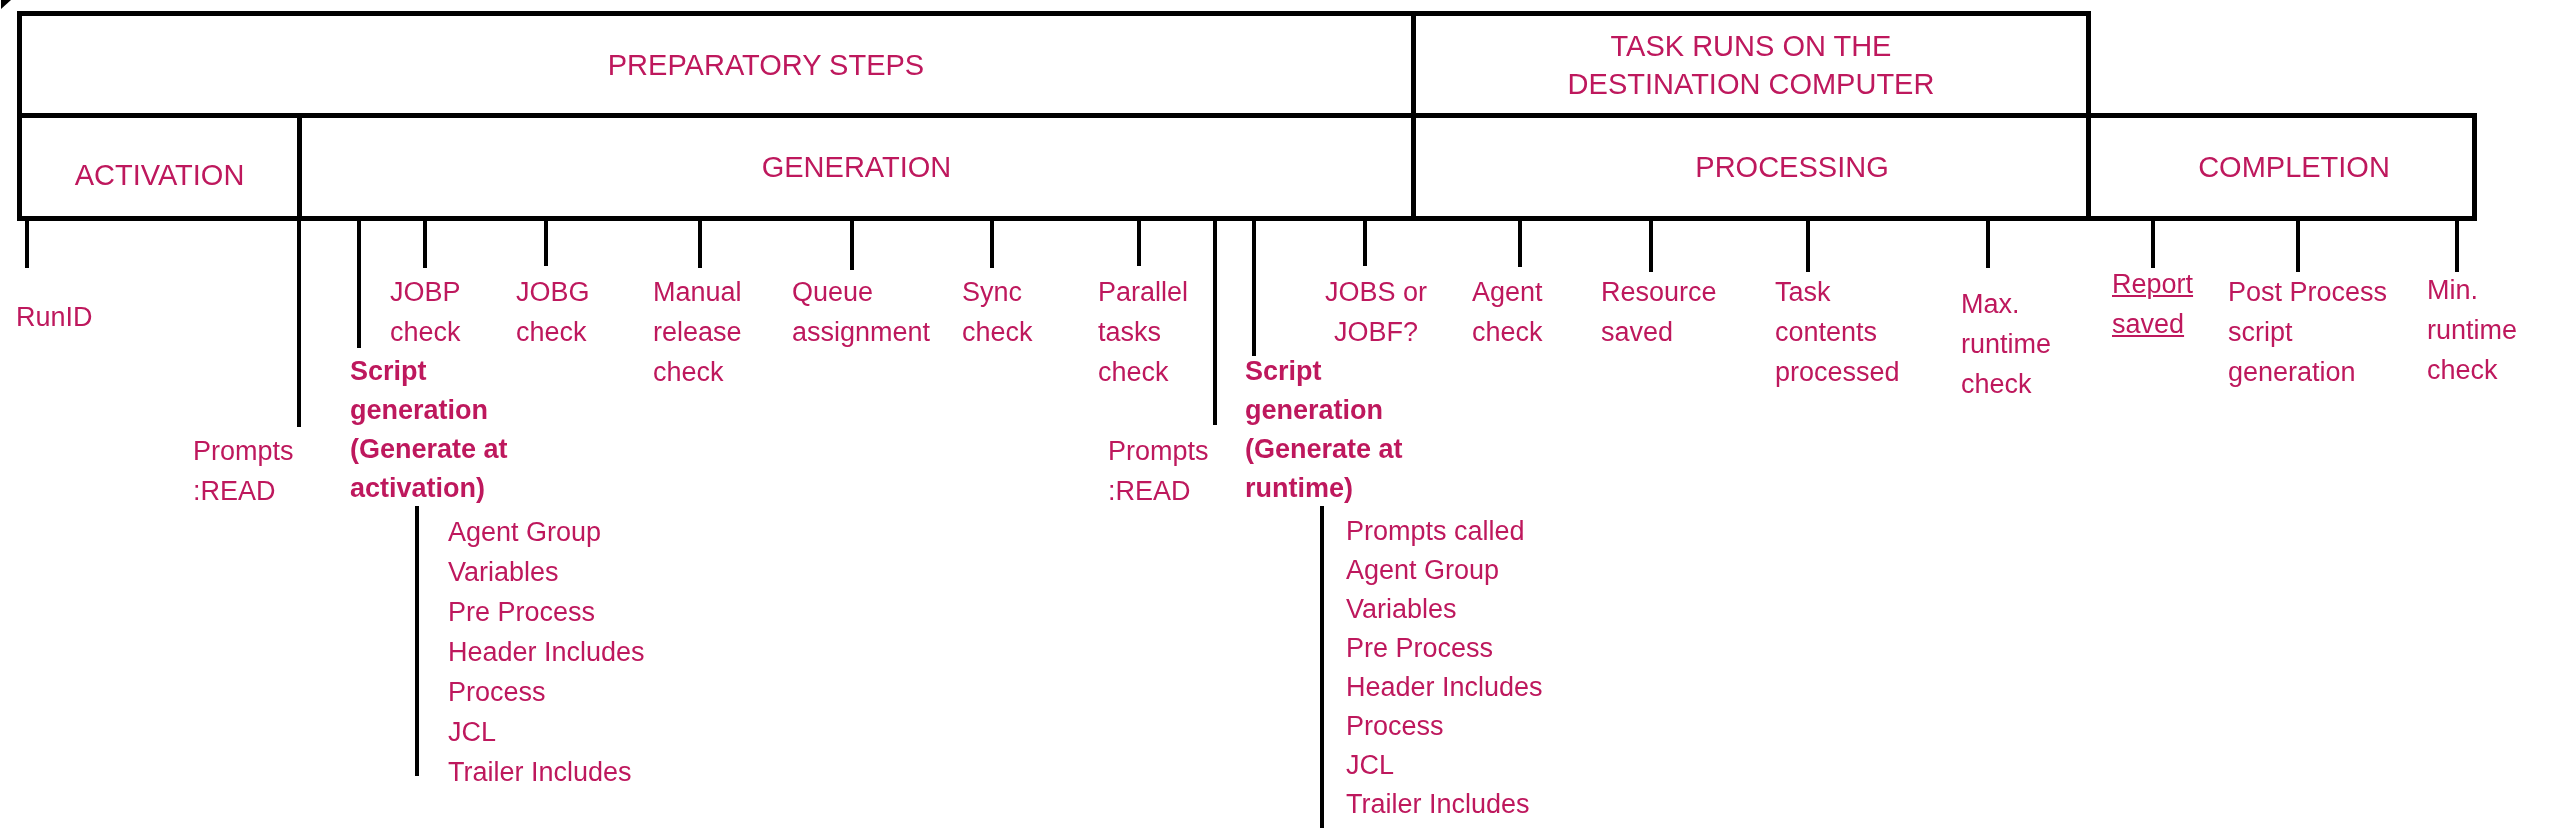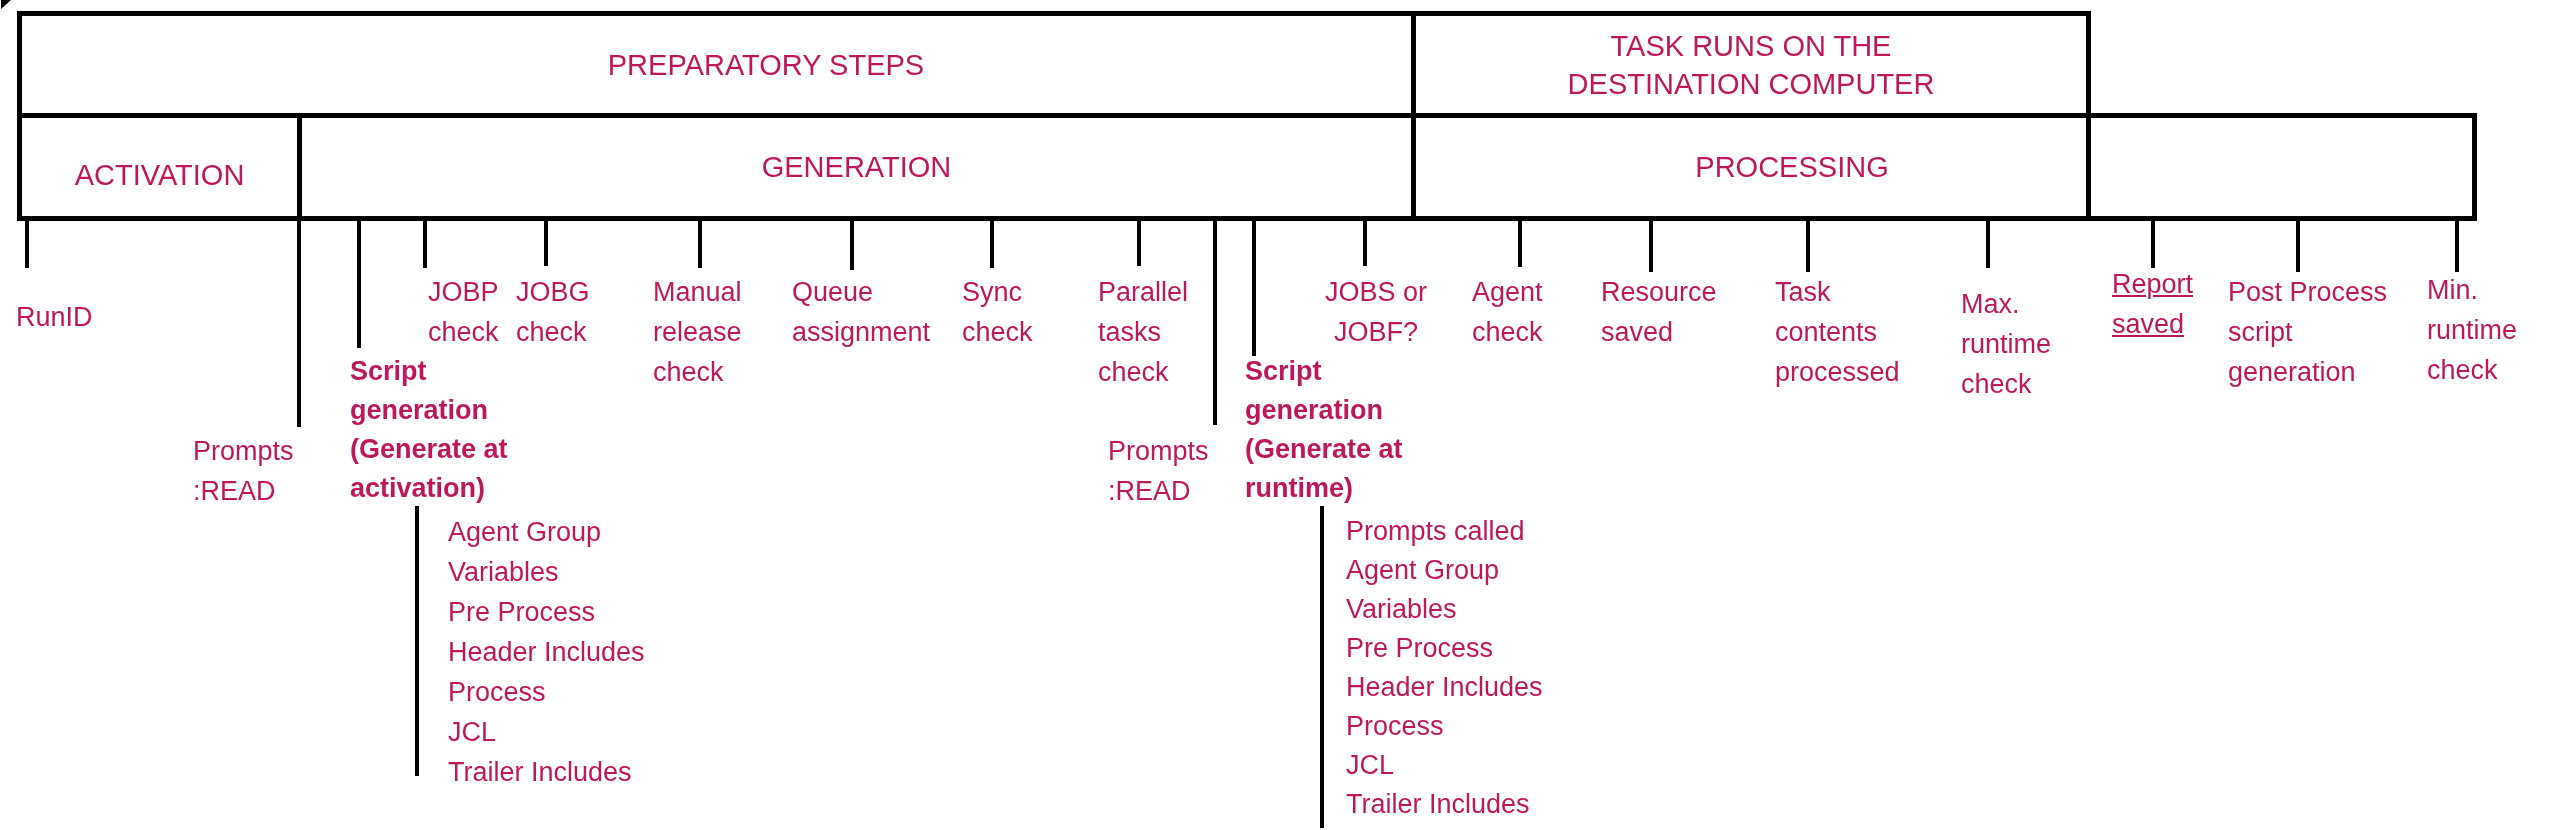--- a/index.html
+++ b/index.html
@@ -55,21 +55,21 @@
   [data-name=tick-report-saved]{left:2151px;top:220px;height:48px;}
   [data-name=tick-post-process]{left:2296px;top:220px;height:52px;}
   [data-name=tick-min-runtime-check]{left:2455px;top:220px;height:52px;}
   [data-name=bar-script-details-activation]{left:415px;top:506px;height:270px;}
   [data-name=bar-script-details-runtime]{left:1320px;top:506px;height:322px;}
 
   
   [data-name=step-label-runid]{left:16px;top:297px;}
   [data-name=step-label-prompts-read-activation]{left:193px;top:431px;}
   [data-name=step-label-script-generation-activation]{left:350px;top:352px;}
-  [data-name=step-label-jobp-check]{left:390px;top:272px;margin-left:38px;}
+  [data-name=step-label-jobp-check]{left:390px;top:272px;}
   [data-name=step-label-jobg-check]{left:516px;top:272px;}
   [data-name=step-label-manual-release-check]{left:653px;top:272px;}
   [data-name=step-label-queue-assignment]{left:792px;top:272px;}
   [data-name=step-label-sync-check]{left:962px;top:272px;}
   [data-name=step-label-parallel-tasks-check]{left:1098px;top:272px;}
   [data-name=step-label-prompts-read-runtime]{left:1108px;top:431px;}
   [data-name=step-label-script-generation-runtime]{left:1245px;top:352px;}
   [data-name=step-label-jobs-or-jobf]{left:1376px;top:272px;transform:translateX(-50%);text-align:center;}
   [data-name=step-label-agent-check]{left:1472px;top:272px;}
   [data-name=step-label-resource-check]{left:1601px;top:272px;}
@@ -98,20 +98,21 @@
   <div class="ln" data-name="vline-processing-completion"></div>
   <div class="ln" data-name="vline-activation-generation"></div>
   <div class="ln" data-name="vline-completion-right"></div>
 
   <div class="hdr" data-name="header-preparatory-steps">PREPARATORY STEPS</div>
   <div class="hdr" data-name="header-task-runs">TASK RUNS ON THE
 DESTINATION COMPUTER</div>
   <div class="hdr" data-name="phase-activation">ACTIVATION</div>
   <div class="hdr" data-name="phase-generation">GENERATION</div>
   <div class="hdr" data-name="phase-processing">PROCESSING</div>
+  <div class="hdr" data-name="phase-completion">COMPLETION</div>
 
   <div class="tick" data-name="tick-runid"></div>
   <div class="tick" data-name="tick-prompts-read-activation"></div>
   <div class="tick" data-name="tick-script-generation-activation"></div>
   <div class="tick" data-name="tick-jobp-check"></div>
   <div class="tick" data-name="tick-jobg-check"></div>
   <div class="tick" data-name="tick-manual-release-check"></div>
   <div class="tick" data-name="tick-queue-assignment"></div>
   <div class="tick" data-name="tick-sync-check"></div>
   <div class="tick" data-name="tick-parallel-tasks-check"></div>

